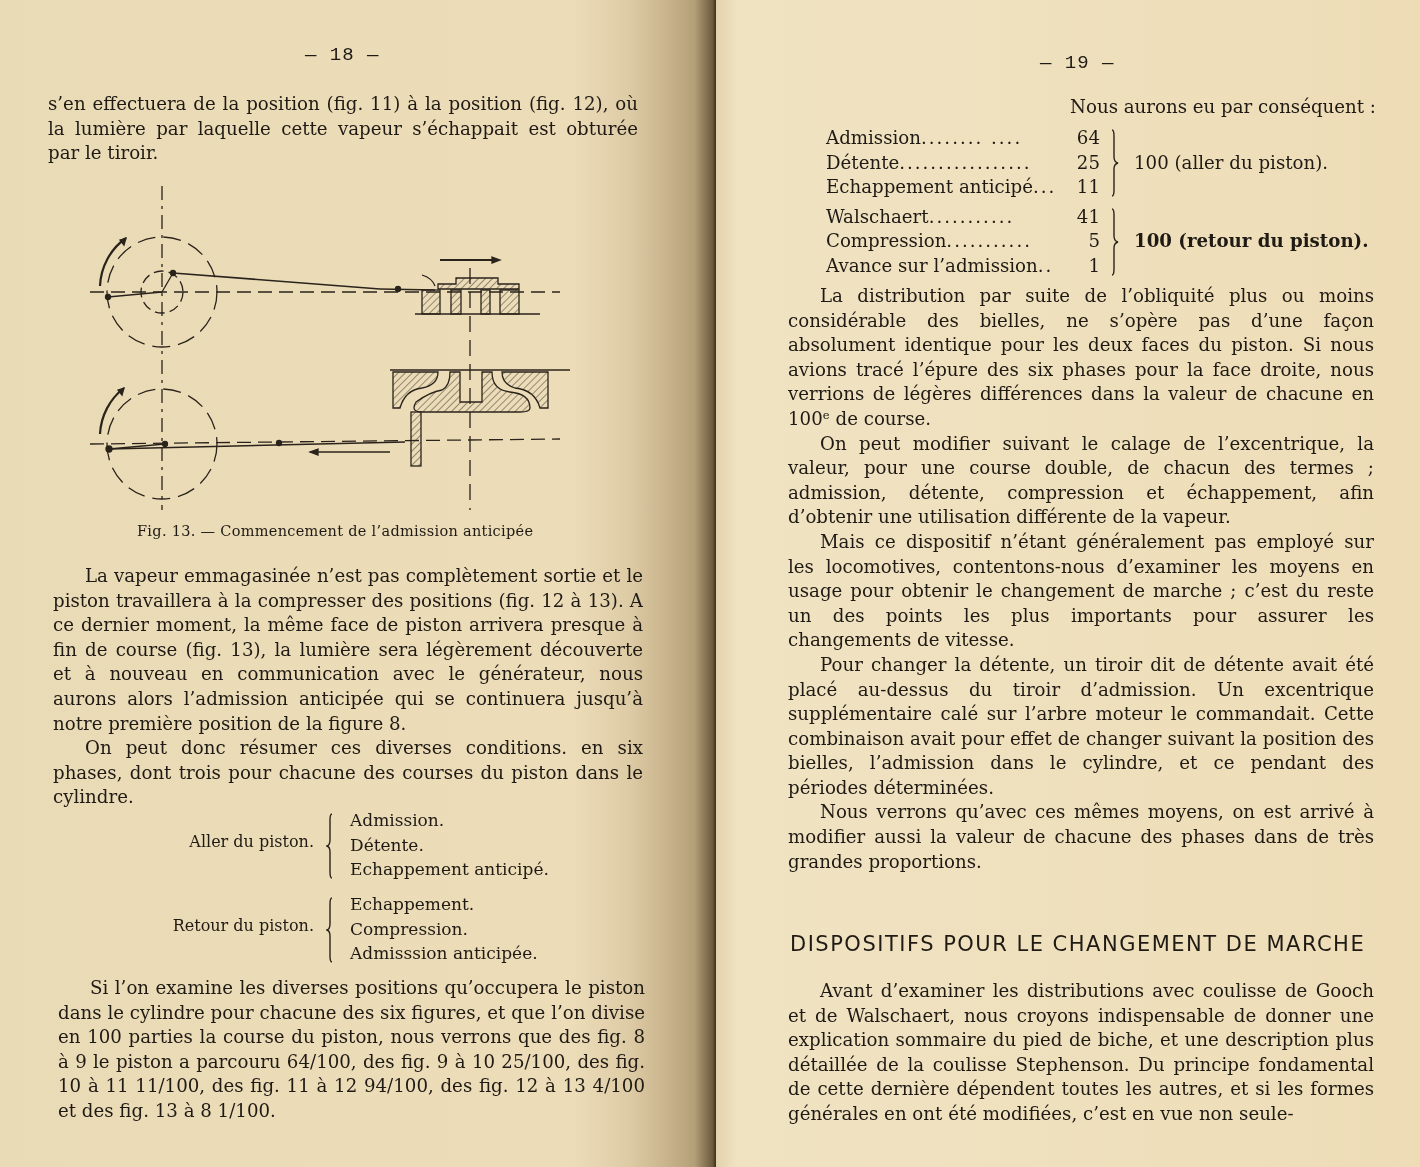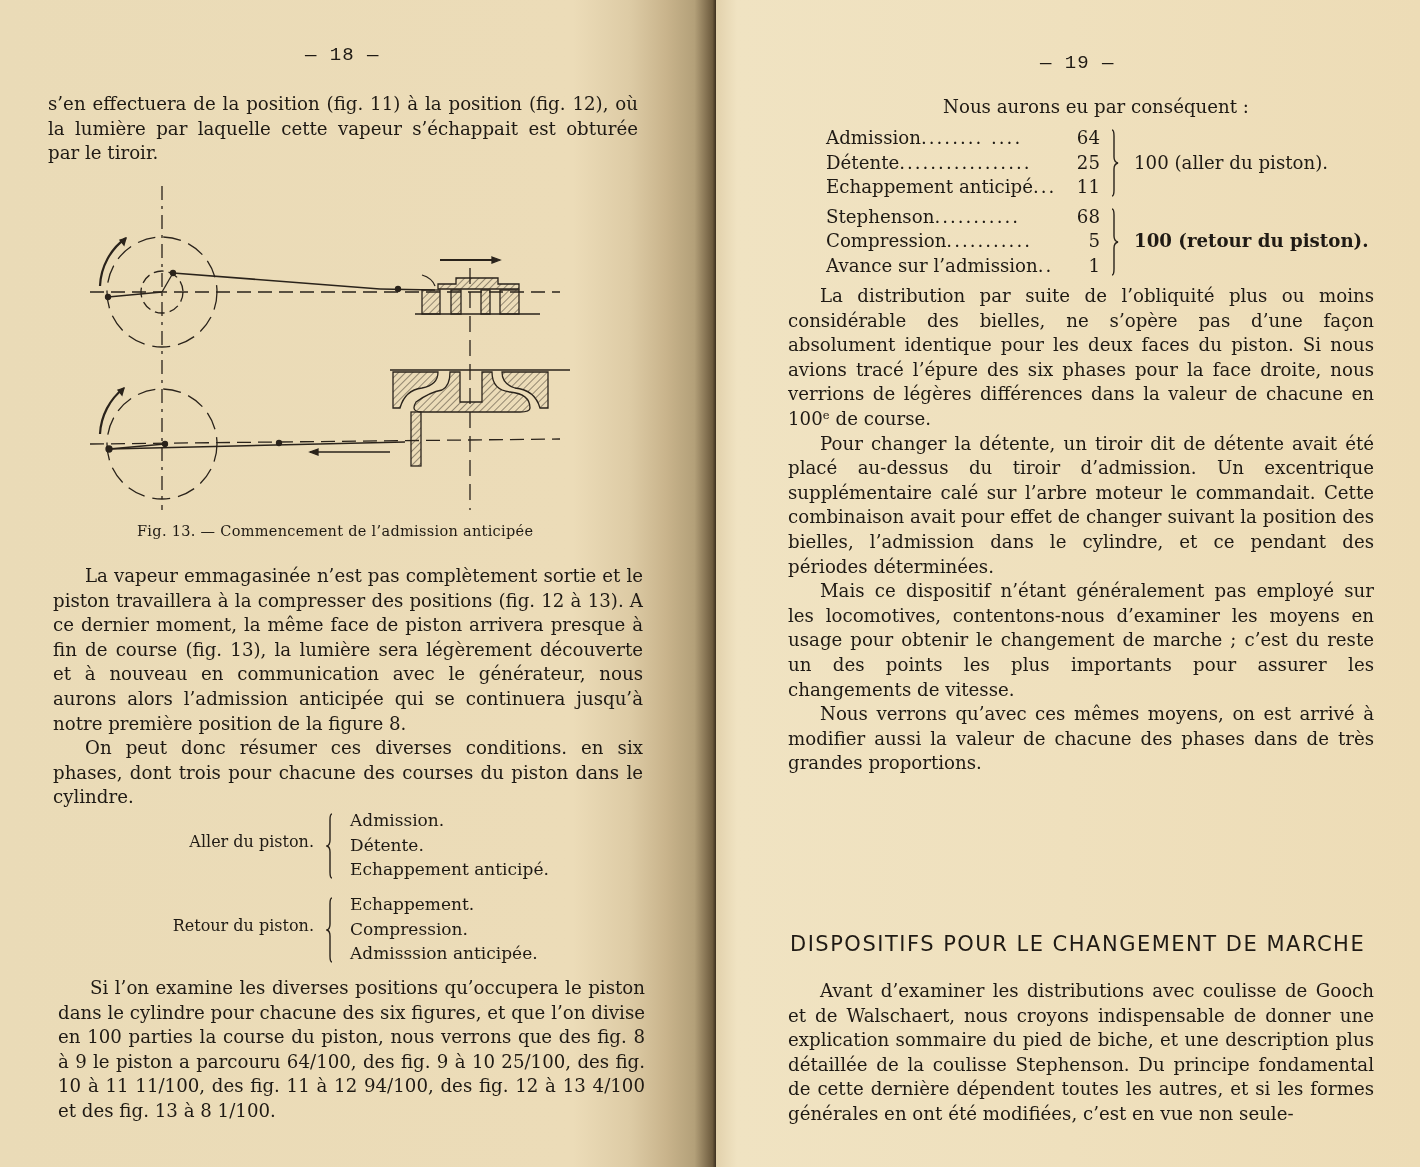--- a/index.html
+++ b/index.html
@@ -142,21 +142,21 @@
     <div>Admisssion anticipée.</div>
   </div>
 </div>
 
 <div class="text" style="left:58px; top:976px; width:587px;">
   <p class="indent">Si l’on examine les diverses positions qu’occupera le piston dans le cylindre pour chacune des six figures, et que l’on divise en 100 parties la course du piston, nous verrons que des fig. 8 à 9 le piston a parcouru 64/100, des fig. 9 à 10 25/100, des fig. 10 à 11 11/100, des fig. 11 à 12 94/100, des fig. 12 à 13 4/100 et des fig. 13 à 8 1/100.</p>
 </div>
 
 <div class="folio" style="left:1040px; top:52px;">— 19 —</div>
 
-<div class="text" style="left:816px; top:95px; width:560px; text-align:center;">
+<div class="text" style="left:816px; top:95px; width:560px; text-align:right;">
   <p>Nous aurons eu par conséquent :</p>
 </div>
 
 <div>
 
   <div style="position:absolute; left:826px; top:126px; font-size:18.2px; line-height:24.6px; white-space:nowrap;">
     <span>Admission</span><span class="dots" style="letter-spacing:2px;">........ ....</span>
   </div>
   <div style="position:absolute; left:1070px; top:126px; width:30px; text-align:right; font-size:18.2px; line-height:24.6px;">64</div>
   <div style="position:absolute; left:826px; top:151px; font-size:18.2px; line-height:24.6px; white-space:nowrap;">
@@ -166,41 +166,42 @@
   <div style="position:absolute; left:826px; top:175px; font-size:18.2px; line-height:24.6px; white-space:nowrap;">
     <span>Echappement anticipé</span><span style="letter-spacing:2px;">...</span>
   </div>
   <div style="position:absolute; left:1070px; top:175px; width:30px; text-align:right; font-size:18.2px; line-height:24.6px;">11</div>
   <svg style="position:absolute; left:1108px; top:128px;" width="14" height="70">
     <path d="M4 2 Q6 2 6 8 L6 29 Q6 34 10 35 Q6 36 6 41 L6 62 Q6 68 4 68" fill="none" stroke="#2a231b" stroke-width="1.4"></path>
   </svg>
   <div style="position:absolute; left:1134px; top:151px; font-size:18.2px; line-height:24.6px; white-space:nowrap;">100 (aller du piston).</div>
 
   <div style="position:absolute; left:826px; top:205px; font-size:18.2px; line-height:24.6px; white-space:nowrap;">
-    <span>Stephenson</span><span style="letter-spacing:2px;">...........</span>
-  </div>
-  <div style="position:absolute; left:1070px; top:205px; width:30px; text-align:right; font-size:18.2px; line-height:24.6px;">68</div>
+    <span>Walschaert</span><span style="letter-spacing:2px;">...........</span>
+  </div>
+  <div style="position:absolute; left:1070px; top:205px; width:30px; text-align:right; font-size:18.2px; line-height:24.6px;">41</div>
   <div style="position:absolute; left:826px; top:229px; font-size:18.2px; line-height:24.6px; white-space:nowrap;">
     <span>Compression</span><span style="letter-spacing:2px;">...........</span>
   </div>
   <div style="position:absolute; left:1070px; top:229px; width:30px; text-align:right; font-size:18.2px; line-height:24.6px;">5</div>
   <div style="position:absolute; left:826px; top:254px; font-size:18.2px; line-height:24.6px; white-space:nowrap;">
     <span>Avance sur l’admission</span><span style="letter-spacing:2px;">..</span>
   </div>
   <div style="position:absolute; left:1070px; top:254px; width:30px; text-align:right; font-size:18.2px; line-height:24.6px;">1</div>
   <svg style="position:absolute; left:1108px; top:207px;" width="14" height="70">
     <path d="M4 2 Q6 2 6 8 L6 29 Q6 34 10 35 Q6 36 6 41 L6 62 Q6 68 4 68" fill="none" stroke="#2a231b" stroke-width="1.4"></path>
   </svg>
   <div style="position:absolute; left:1134px; top:229px; font-size:18.2px; line-height:24.6px; white-space:nowrap;font-weight:bold;">100 (retour du piston).</div>
 </div>
 
 <div class="text" style="left:788px; top:284px; width:586px;">
   <p class="indent">La distribution par suite de l’obliquité plus ou moins considérable des bielles, ne s’opère pas d’une façon absolument identique pour les deux faces du piston. Si nous avions tracé l’épure des six phases pour la face droite, nous verrions de légères différences dans la valeur de chacune en 100ᵉ de course.</p>
+  <p class="indent">On peut modifier suivant le calage de l’excentrique, la valeur, pour une course double, de chacun des termes ; admission, détente, compression et échappement, afin d’obtenir une utilisation différente de la vapeur.</p>
+  <p class="indent">Mais ce dispositif n’étant généralement pas employé sur les locomotives, contentons-nous d’examiner les moyens en usage pour obtenir le changement de marche ; c’est du reste un des points les plus importants pour assurer les changements de vitesse.</p>
   <p class="indent">Pour changer la détente, un tiroir dit de détente avait été placé au-dessus du tiroir d’admission. Un excentrique supplémentaire calé sur l’arbre moteur le commandait. Cette combinaison avait pour effet de changer suivant la position des bielles, l’admission dans le cylindre, et ce pendant des périodes déterminées.</p>
-  <p class="indent">Mais ce dispositif n’étant généralement pas employé sur les locomotives, contentons-nous d’examiner les moyens en usage pour obtenir le changement de marche ; c’est du reste un des points les plus importants pour assurer les changements de vitesse.</p>
   <p class="indent">Nous verrons qu’avec ces mêmes moyens, on est arrivé à modifier aussi la valeur de chacune des phases dans de très grandes proportions.</p>
 </div>
 
 <div class="heading">DISPOSITIFS POUR LE CHANGEMENT DE MARCHE</div>
 
 <div class="text" style="left:788px; top:979px; width:586px;">
   <p class="indent">Avant d’examiner les distributions avec coulisse de Gooch et de Walschaert, nous croyons indispensable de donner une explication sommaire du pied de biche, et une description plus détaillée de la coulisse Stephenson. Du principe fondamental de cette dernière dépendent toutes les autres, et si les formes générales en ont été modifiées, c’est en vue non seule-</p>
 </div>
 
 </body></html>

